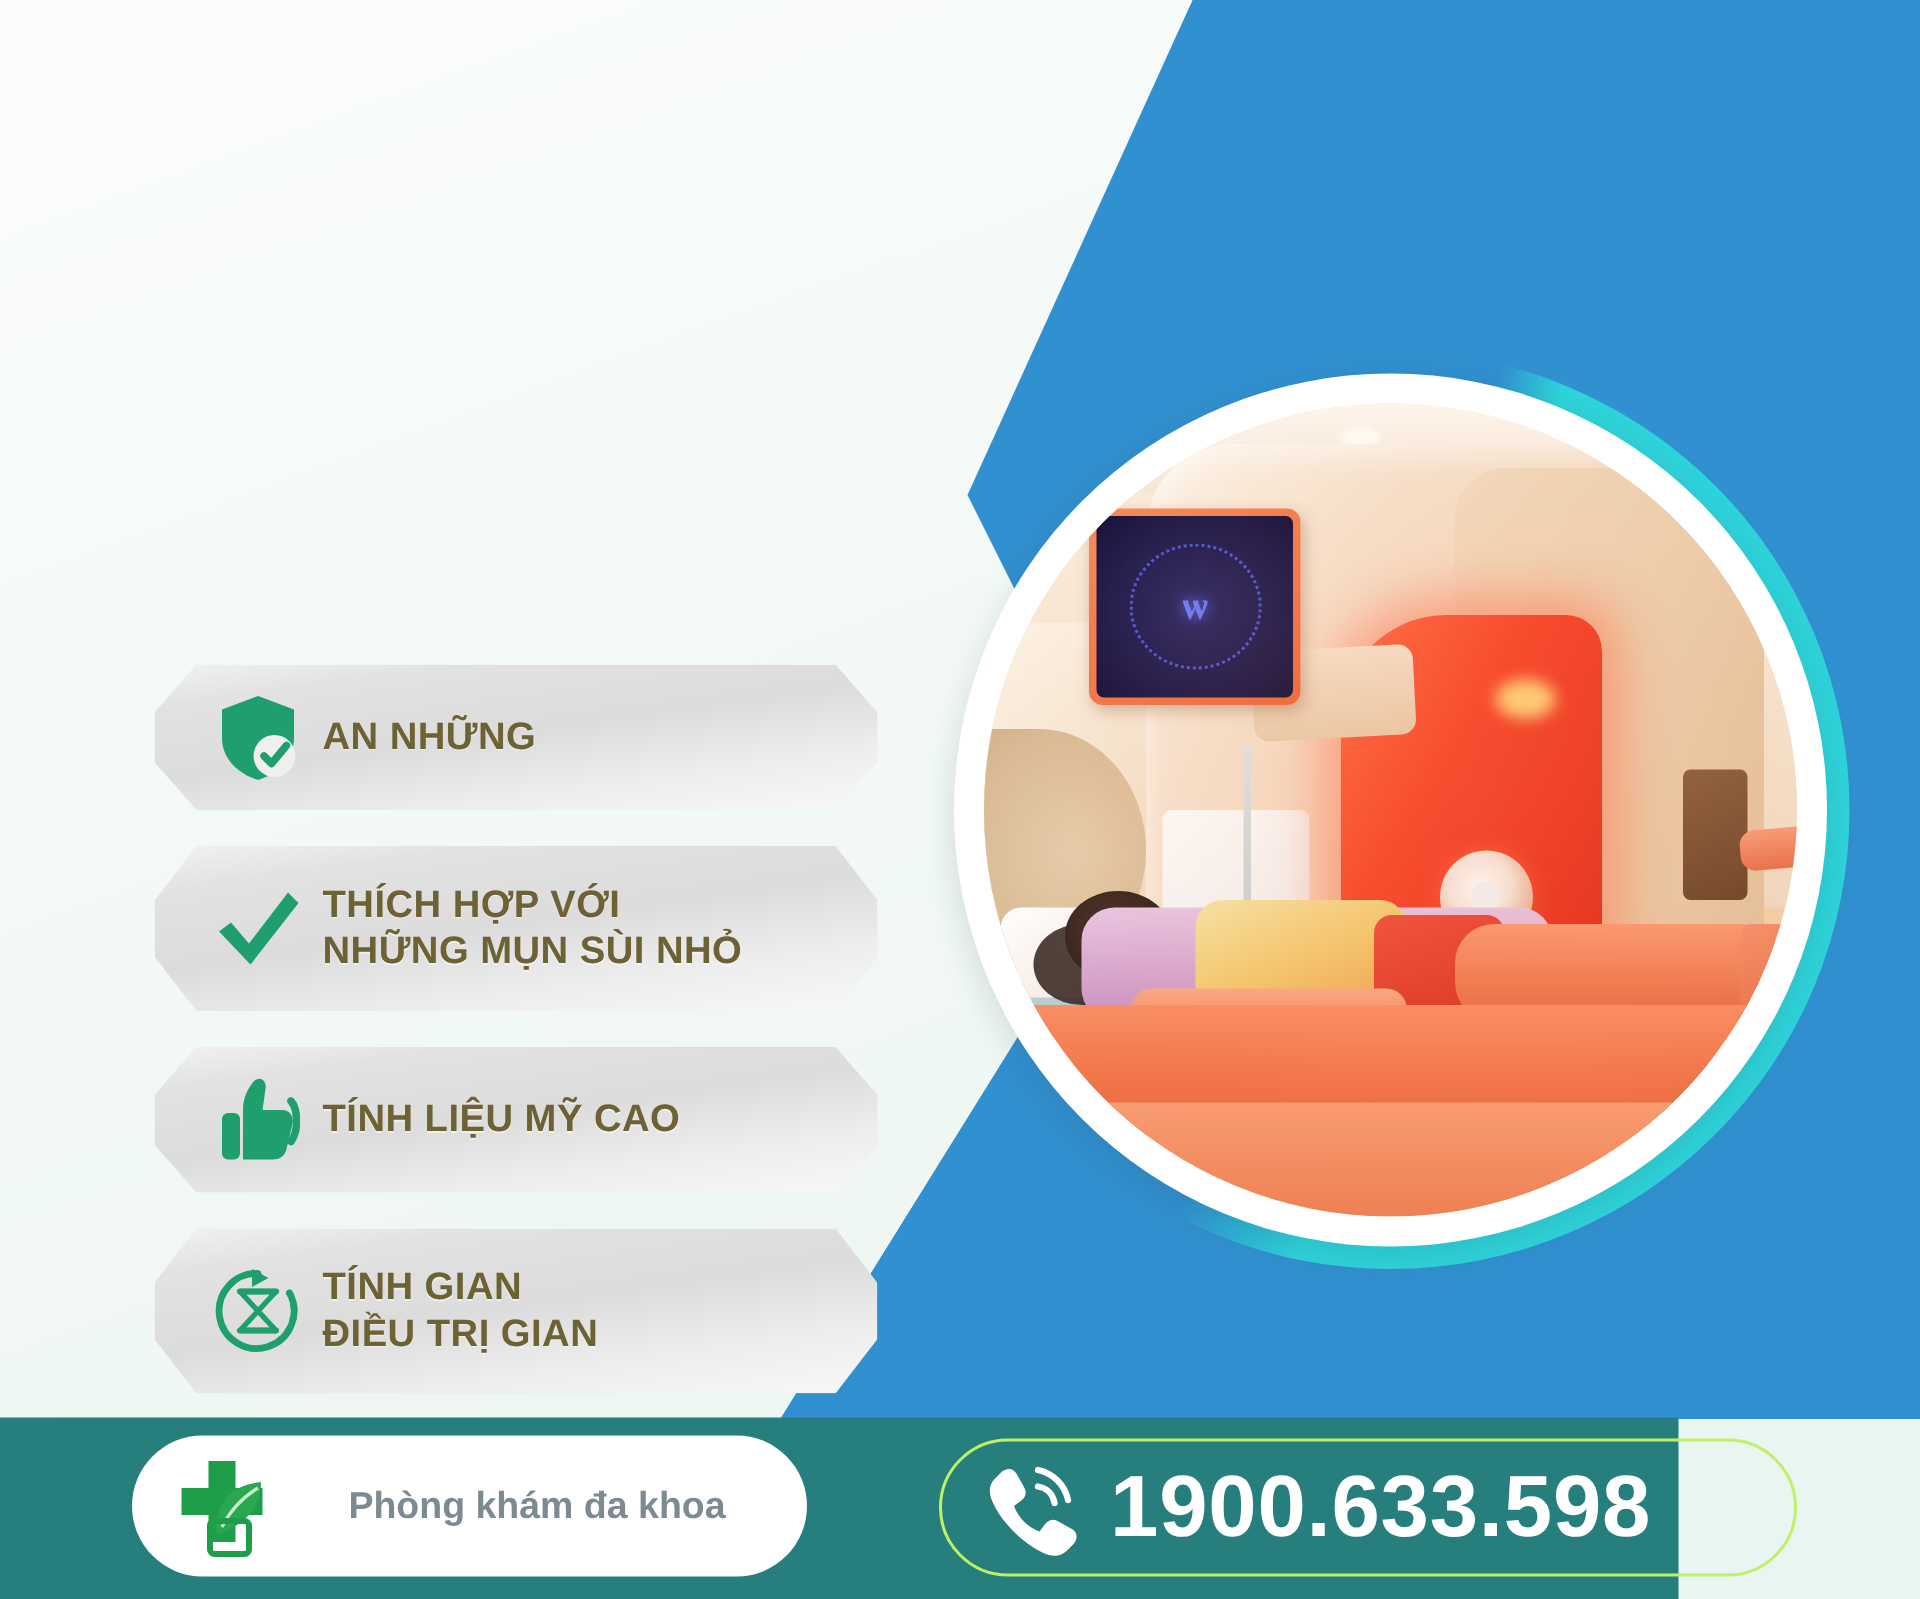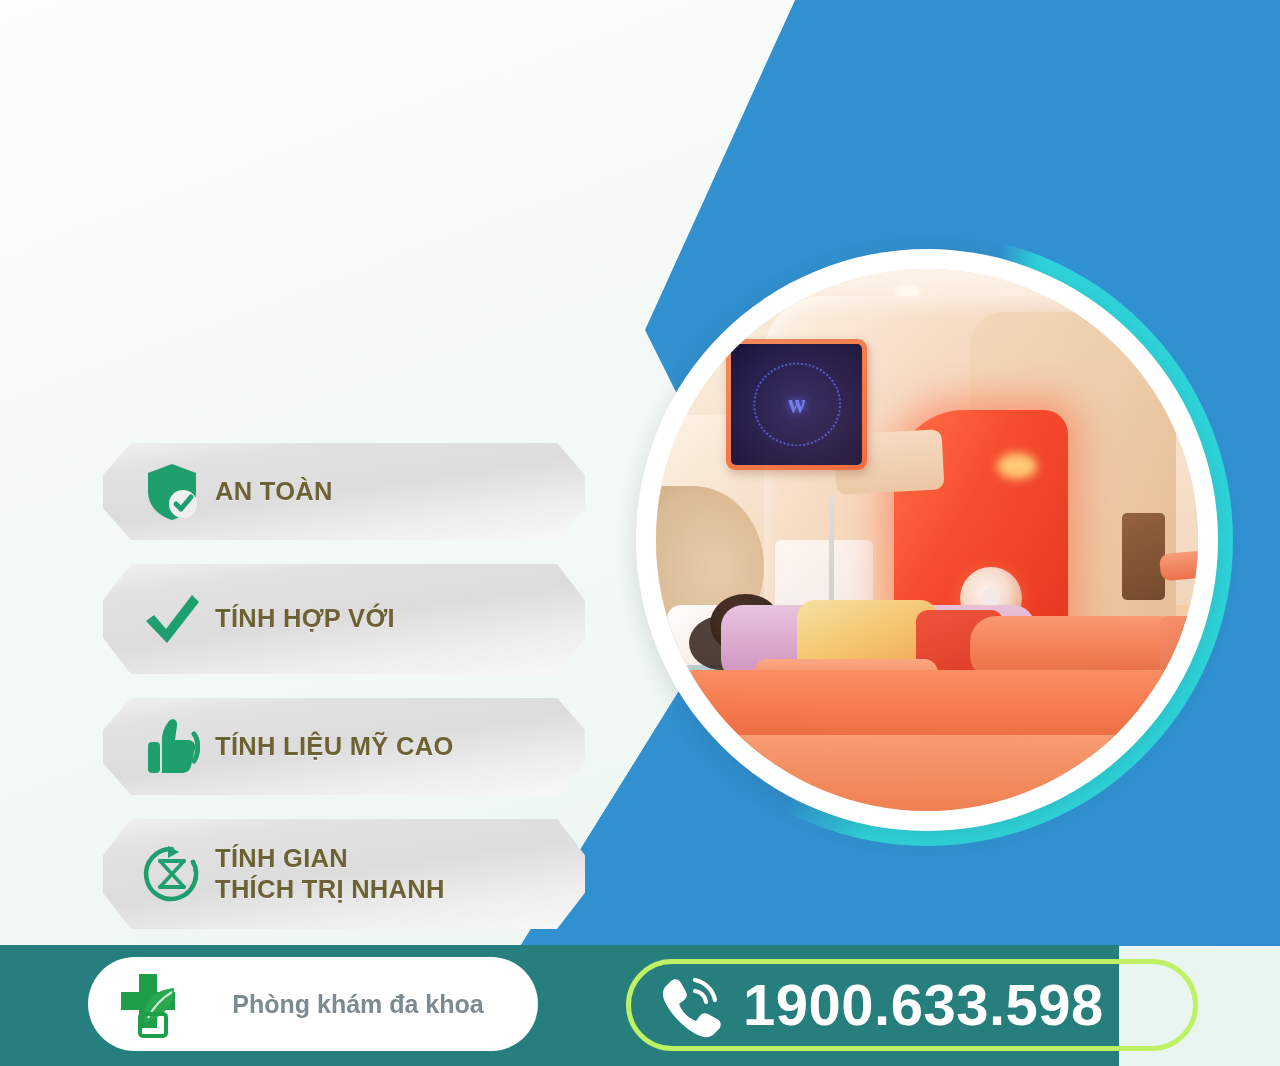--- a/index.html
+++ b/index.html
@@ -215,21 +215,21 @@
     position:absolute;left:88px;top:12px;width:450px;height:94px;border-radius:47px;
     background:#ffffff;display:flex;align-items:center;
   }
   .clinic-logo{width:92px;min-width:92px;display:flex;align-items:center;justify-content:center;margin-left:14px;}
   .clinic-txt{margin-left:10px;text-align:center;flex:1;padding-right:26px;}
   .clinic-sub{font-size:25px;font-weight:700;color:#7c8a92;line-height:1.05;}
   .clinic-name{font-size:43px;font-weight:700;color:#6d7a82;line-height:1.02;letter-spacing:.5px;}
 
   .phone-pill{
     position:absolute;left:626px;top:14px;width:572px;height:92px;border-radius:46px;
-    border:5px solid #bef264;display:flex;align-items:center;box-sizing:border-box;
+    border:2px solid #bef264;display:flex;align-items:center;box-sizing:border-box;
   }
   .phone-icon{width:82px;min-width:82px;display:flex;align-items:center;justify-content:center;margin-left:18px;}
   .phone-num{
     font-size:58px;font-weight:700;color:#ffffff;letter-spacing:.5px;margin-left:12px;line-height:1;
   }
 </style>
 </head>
 <body>
 
 <div id="stage">
@@ -248,32 +248,33 @@
 
     <div class="badge h1">
       <div class="badge-icon">
         <svg width="56" height="60" viewBox="0 0 56 60">
           <path d="M28 2 L52 11 V30 C52 44 41 54 28 58 C15 54 4 44 4 30 V11 Z" fill="#1f9e6e"></path>
           <circle cx="39" cy="42" r="14" fill="#efefef"></circle>
           <path d="M32 42 l5 5 l10 -12" stroke="#1f9e6e" stroke-width="5" fill="none" stroke-linecap="round" stroke-linejoin="round"></path>
         </svg>
       </div>
       <div class="badge-text">
-        <span>AN TOÀN</span>
+        <span>AN NHỮNG</span>
       </div>
     </div>
 
     <div class="badge h2">
       <div class="badge-icon">
         <svg width="60" height="56" viewBox="0 0 60 56">
           <path d="M4 30 L12 24 L24 38 L50 4 L57 11 L25 52 Z" fill="#1f9e6e"></path>
         </svg>
       </div>
       <div class="badge-text">
-        <span>TÍNH HỢP VỚI</span>
+        <span>THÍCH HỢP VỚI</span>
+        <span class="l2">NHỮNG MỤN SÙI NHỎ</span>
       </div>
     </div>
 
     <div class="badge h1">
       <div class="badge-icon">
         <svg width="56" height="58" viewBox="0 0 56 58">
           <path d="M18 22 C18 14 21 8 25 3 C29 -1 34 2 33 8 L31 22 L44 22 C49 22 52 26 51 31 L47 48 C46 53 42 55 38 55 L18 55 Z" fill="#1f9e6e"></path>
           <rect x="4" y="24" width="12" height="31" rx="4" fill="#1f9e6e"></rect>
           <path d="M50 16 C55 22 55 36 50 43" stroke="#1f9e6e" stroke-width="5" fill="none" stroke-linecap="round"></path>
         </svg>
@@ -289,21 +290,21 @@
           <path d="M31 6 A25 25 0 1 0 52 19" stroke="#1f9e6e" stroke-width="4.5" fill="none" stroke-linecap="round"></path>
           <path d="M52 19 A25 25 0 0 1 46 50" stroke="#1f9e6e" stroke-width="4.5" fill="none" stroke-linecap="round" stroke-dasharray="1.5 7"></path>
           <path d="M27 3 L38 9 L27 15 Z" fill="#1f9e6e"></path>
           <path d="M19 18 H43 L31 31 L43 44 H19 L31 31 Z" stroke="#1f9e6e" stroke-width="3.6" fill="none" stroke-linejoin="round"></path>
           <path d="M19 18 H43" stroke="#1f9e6e" stroke-width="4" stroke-linecap="round"></path>
           <path d="M19 44 H43" stroke="#1f9e6e" stroke-width="4" stroke-linecap="round"></path>
         </svg>
       </div>
       <div class="badge-text">
         <span>TÍNH GIAN</span>
-        <span class="l2">THÍCH TRỊ NHANH</span>
+        <span class="l2">ĐIỀU TRỊ GIAN</span>
       </div>
     </div>
 
   </div>
 
   <div class="photo-ring"></div>
   <div class="photo-white"></div>
   <div class="photo">
     <div class="scene">
       <div class="pw-wall"></div>

